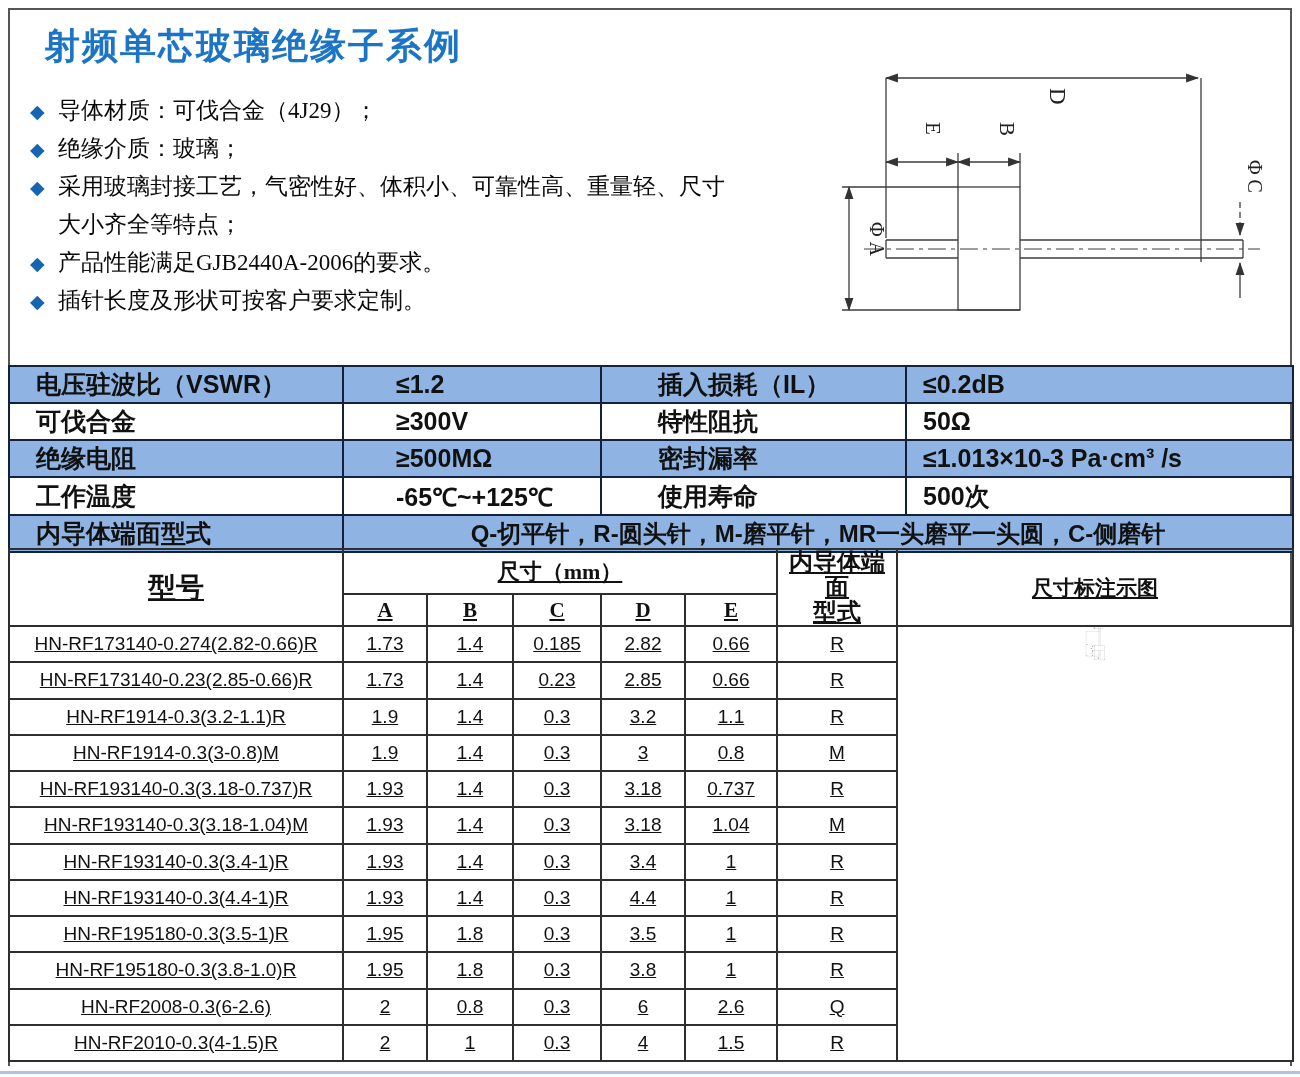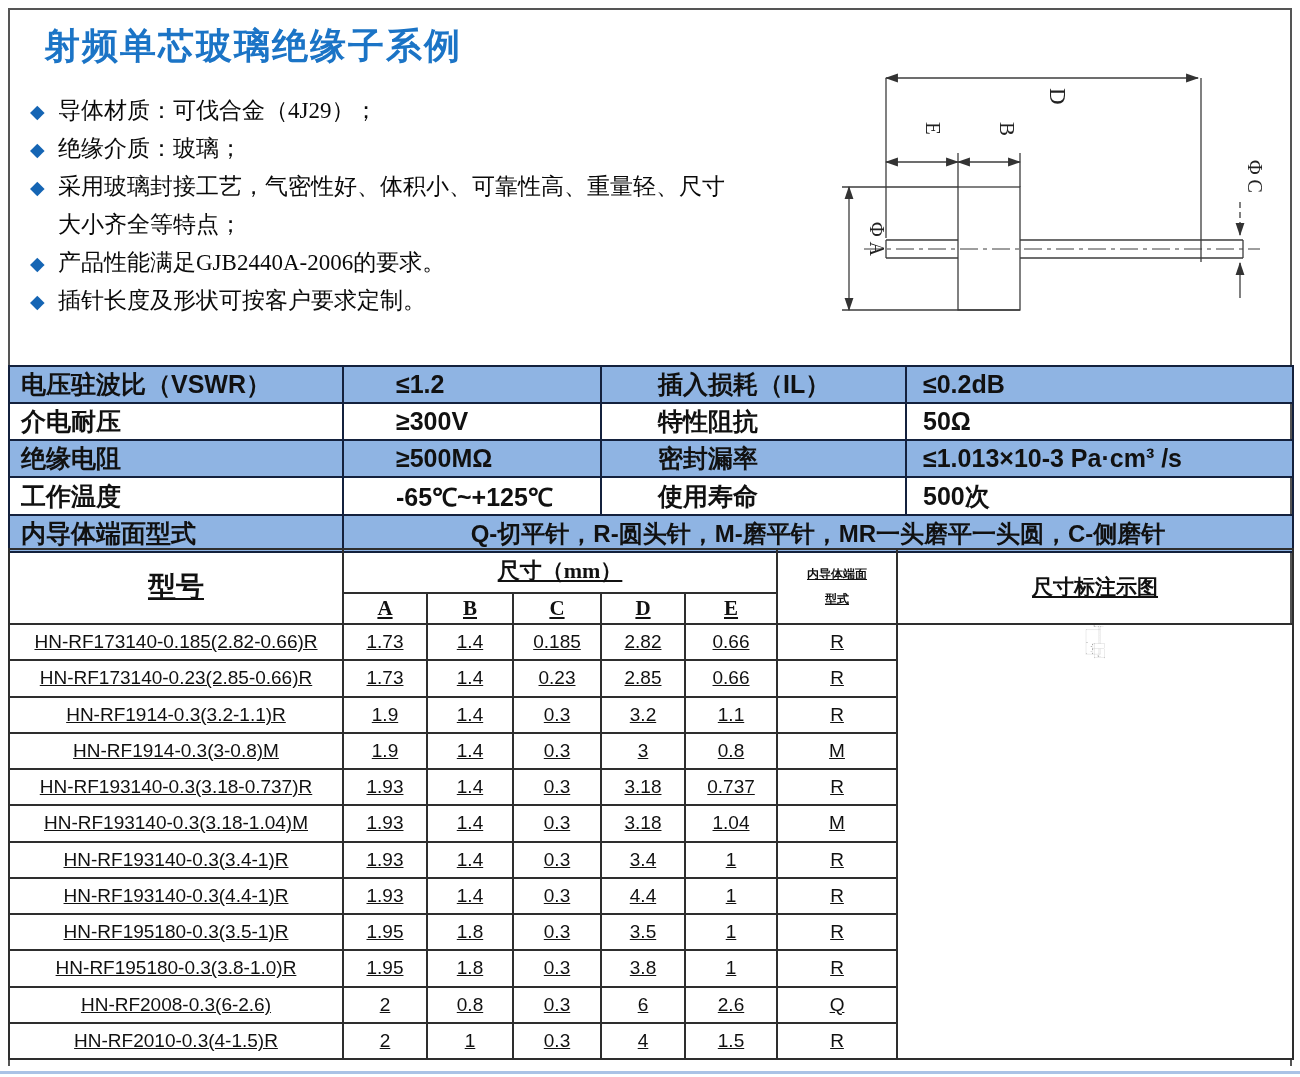--- a/index.html
+++ b/index.html
@@ -33,39 +33,39 @@
 
   
   table.spec{
     position:absolute;left:8px;top:365px;width:1284px;border-collapse:collapse;table-layout:fixed;
   }
   table.spec td{
     border:2px solid #14213d;height:37px;font-size:25px;font-weight:700;
     white-space:nowrap;overflow:hidden;box-sizing:border-box;
   }
   table.spec tr.hl td{background:#8fb4e3;}
-  table.spec td.l1{padding-left:11px;}
+  table.spec td.l1{padding-left:26px;}
   table.spec td.v1{padding-left:52px;}
   table.spec td.l2{padding-left:56px;}
   table.spec td.v2{padding-left:16px;}
   table.spec td.footv{text-align:center;font-size:24px;}
 
   
   table.models{
     position:absolute;left:8px;top:548px;width:1284px;border-collapse:collapse;table-layout:fixed;text-decoration:underline;
   }
   table.models th, table.models td{
     border:2px solid #2e2e2e;text-align:center;vertical-align:middle;
     box-sizing:border-box;padding:0;overflow:hidden;
   }
   table.models thead th{font-family:"Liberation Serif",serif;font-weight:700;}
   th.h-model{font-size:28px;}
   th.h-dims{font-size:22px;height:44px;}
   th.h-sub{font-size:21px;height:31px;}
-  th.h-type{font-size:12px;line-height:25px;}
+  th.h-type{font-size:24px;line-height:25px;}
   th.h-diag{font-size:21px;}
   table.models tbody td{font-size:19px;height:36.25px;}
   table.models td.diagram-cell{padding:0;vertical-align:top;background:#fff;}
   table.models td.diagram-cell svg{display:block;width:100%;height:100%;}
 </style>
 </head>
 <body>
 
 <div class="frame"></div>
 <div class="bottom-line"></div>
@@ -130,21 +130,21 @@
       <col style="width:387px">
     </colgroup>
   <tbody>
       <tr class="hl">
     <td class="l1">电压驻波比（VSWR）</td>
     <td class="v1">≤1.2</td>
     <td class="l2">插入损耗（IL）</td>
     <td class="v2">≤0.2dB</td>
   </tr>
   <tr>
-    <td class="l1">介电耐压</td>
+    <td class="l1">可伐合金</td>
     <td class="v1">≥300V</td>
     <td class="l2">特性阻抗</td>
     <td class="v2">50Ω</td>
   </tr>
   <tr class="hl">
     <td class="l1">绝缘电阻</td>
     <td class="v1">≥500MΩ</td>
     <td class="l2">密封漏率</td>
     <td class="v2">≤1.013×10-3 Pa·cm³ /s</td>
   </tr>
@@ -185,21 +185,21 @@
     <tr>
       <th class="h-sub">A</th>
       <th class="h-sub">B</th>
       <th class="h-sub">C</th>
       <th class="h-sub">D</th>
       <th class="h-sub">E</th>
     </tr>
   </thead>
   <tbody>
     <tr>
-      <td>HN-RF173140-0.185(2.82-0.66)R</td>
+      <td>HN-RF173140-0.274(2.82-0.66)R</td>
       <td>1.73</td>
       <td>1.4</td>
       <td>0.185</td>
       <td>2.82</td>
       <td>0.66</td>
       <td>R</td>
       <td class="diagram-cell" rowspan="12">
 
         <svg viewBox="0 0 396 436" preserveAspectRatio="xMidYMid meet">
           <defs>

